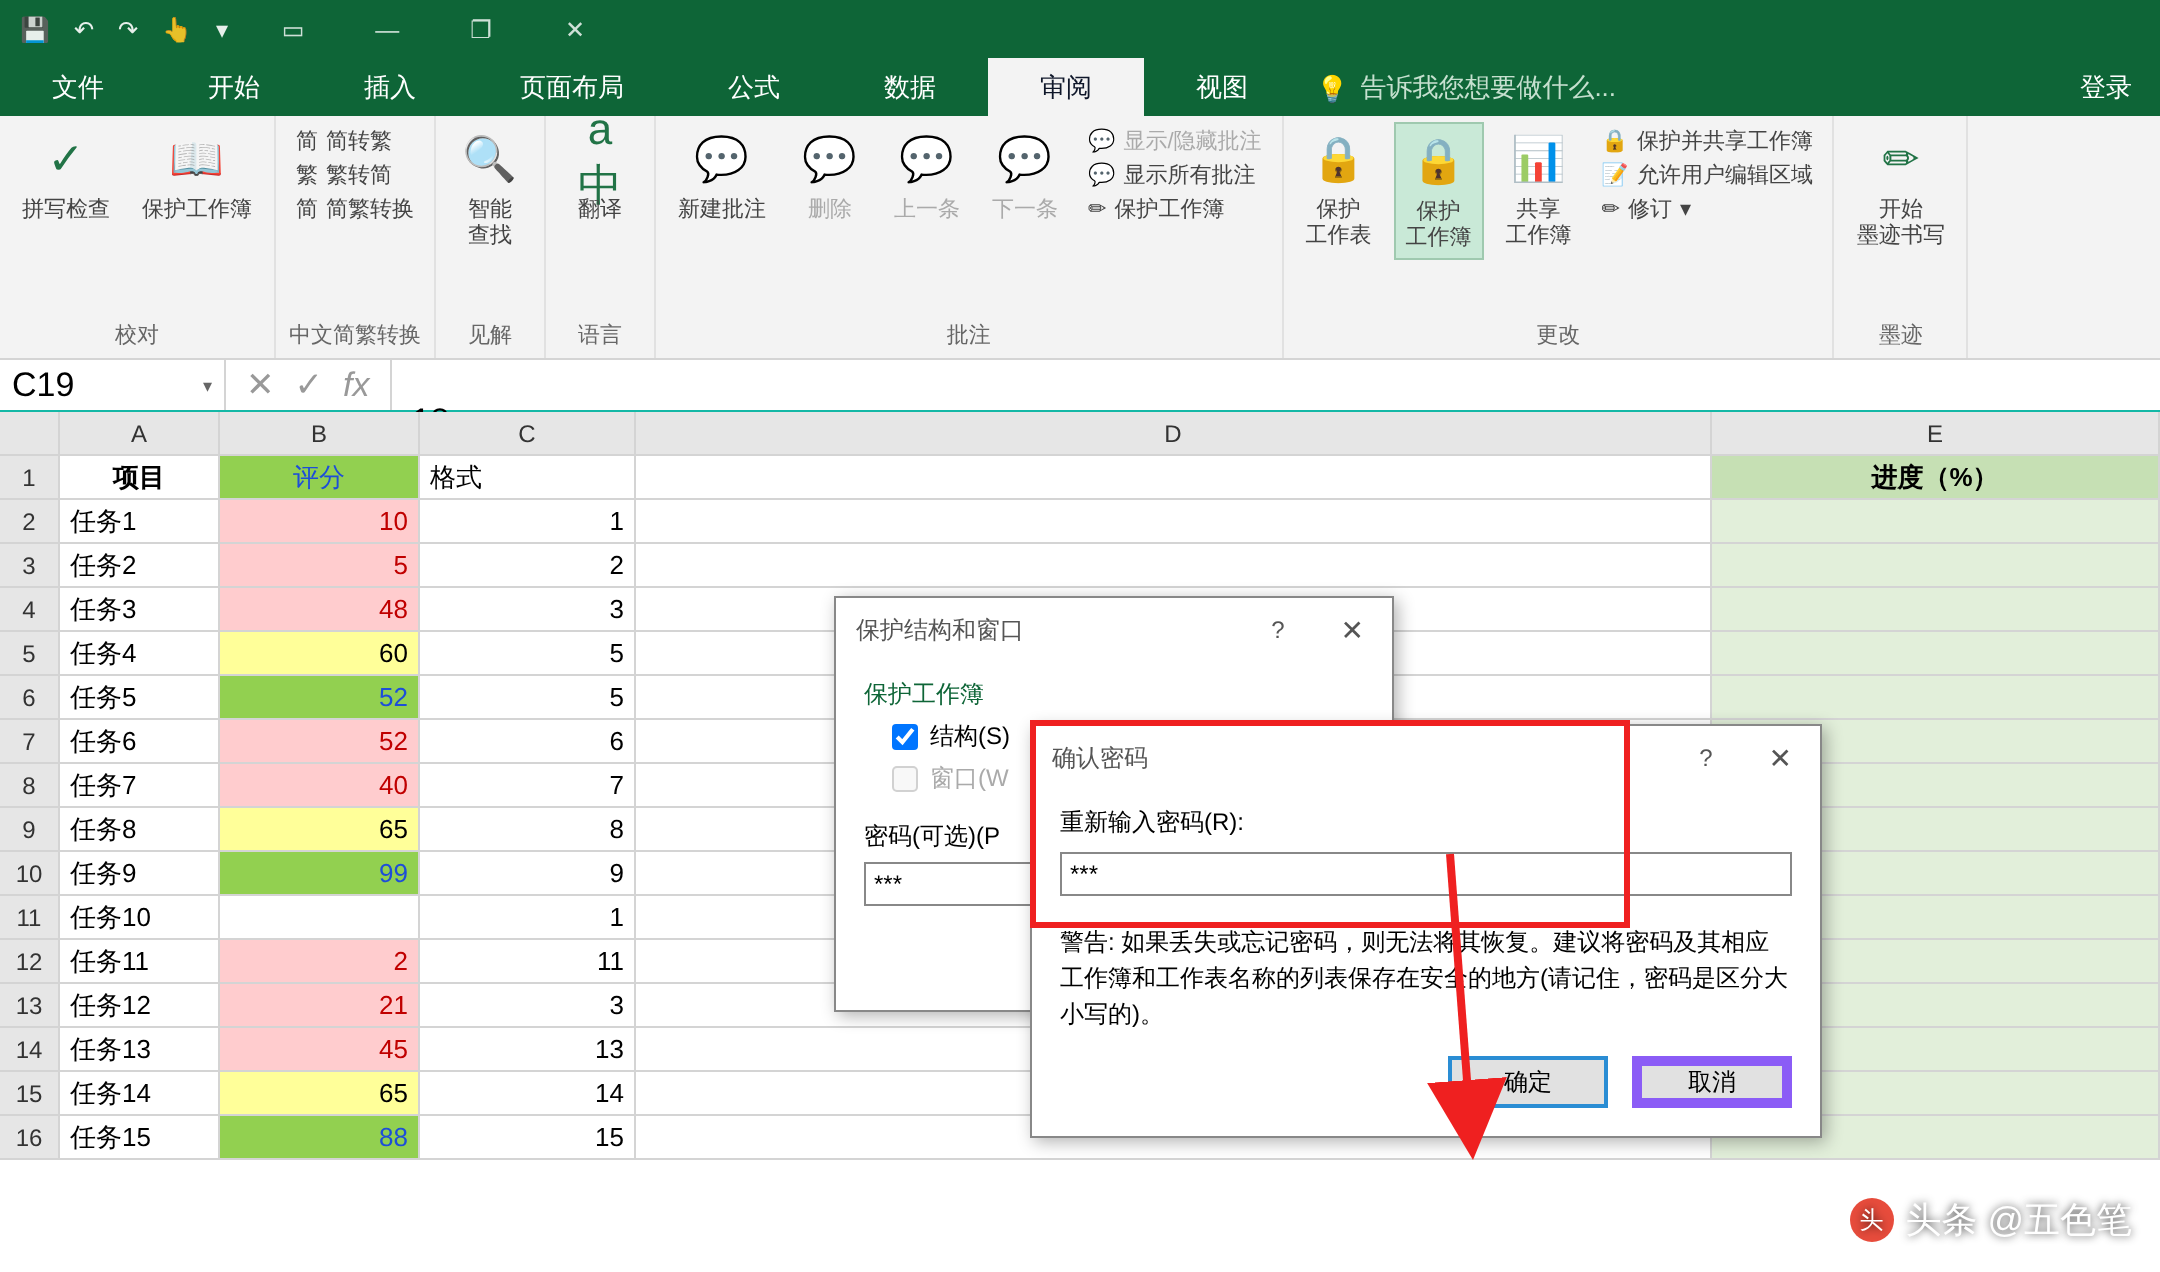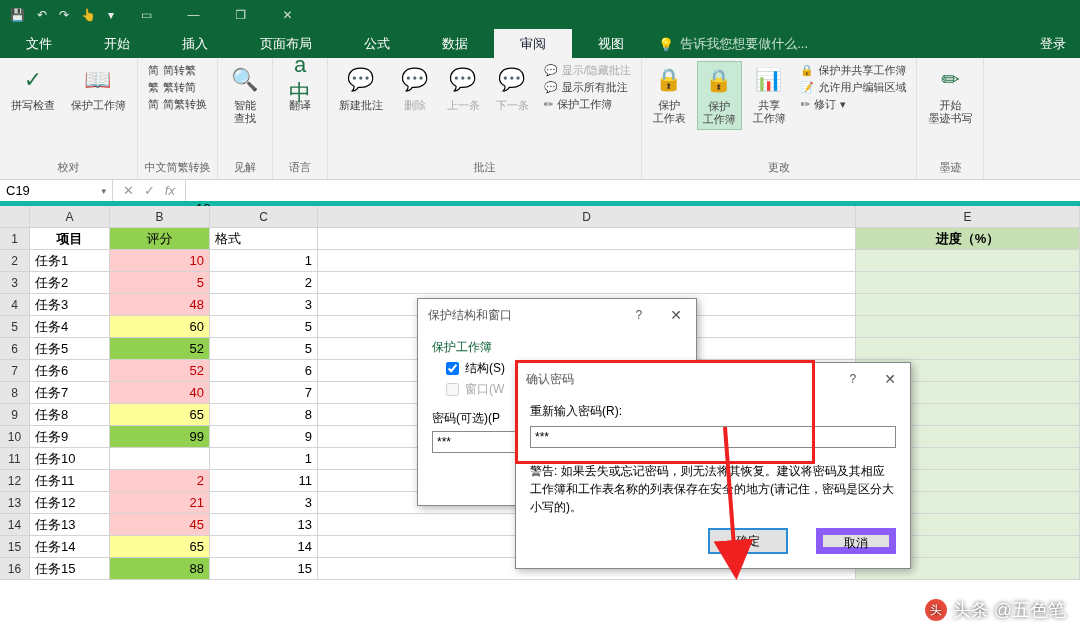--- a/index.html
+++ b/index.html
@@ -26,53 +26,53 @@
 .ribbon-group .items { flex: 1; display: flex; align-items: flex-start; gap: 6px; }
 .ribbon-group .label { text-align: center; font-size: 11px; color: #666; padding: 2px 0 4px; }
 .rbtn { display: flex; flex-direction: column; align-items: center; gap: 3px; padding: 3px 5px; text-align: center; min-width: 42px; }
 .rbtn.active { background: #c9e9d7; border: 1px solid #9fc9af; }
 .rbtn .icon { width: 32px; height: 32px; display: flex; align-items: center; justify-content: center; font-size: 22px; color: #217346; }
 .rbtn .txt { font-size: 11px; line-height: 13px; }
 .mini-list { display: flex; flex-direction: column; gap: 2px; font-size: 11px; padding: 2px 4px; }
 .mini-list div { display: flex; align-items: center; gap: 4px; }
 
 
-.formula-bar { height: 26px; border-bottom: 5px solid #14b8a6; display: flex; align-items: center; font-size: 13px; }
+.formula-bar { height: 26px; border-bottom: 1px solid #14b8a6; display: flex; align-items: center; font-size: 17px; }
 .name-box { width: 113px; border-right: 1px solid #d4d4d4; padding: 0 6px; height: 100%; display: flex; align-items: center; justify-content: space-between; }
 .name-box::after { content: "▾"; color: #666; font-size: 9px; }
 .fx-btns { display: flex; gap: 10px; padding: 0 10px; border-right: 1px solid #d4d4d4; height: 100%; align-items: center; color: #999; }
 .fx-input { padding: 0 10px; margin-top: 36px; }
 
 
 .grid { display: grid; grid-template-columns: 30px 80px 100px 108px 538px 224px; font-size: 13px; }
 .grid .cell { border-right: 1px solid #d4d4d4; border-bottom: 1px solid #d4d4d4; padding: 2px 5px; height: 22px; display: flex; align-items: center; background: #fff; overflow: hidden; white-space: nowrap; }
 .grid .hdr { background: #e6e6e6; justify-content: center; color: #333; font-size: 12px; }
 .grid .rowhdr { background: #e6e6e6; justify-content: center; color: #333; font-size: 12px; }
 .grid .right { justify-content: flex-end; }
 .grid .center { justify-content: center; }
 .bold { font-weight: bold; }
-.bg-green { background: #92d050 !important; color: #000000; }
+.bg-green { background: #92d050 !important; color: #1d4ed8; }
 .bg-yellow { background: #ffff99 !important; }
 .bg-pink { background: #ffccce !important; }
 .fg-red { color: #c00000; }
 .bg-header-green { background: #c6e0b4 !important; }
 .bg-lightgreen { background: #e2efda !important; }
 
 
 .dialog { position: absolute; background: #fff; border: 1px solid #888; box-shadow: 2px 2px 8px rgba(0,0,0,0.3); font-size: 12px; }
 .dialog .dlg-title { height: 32px; display: flex; align-items: center; padding: 0 10px; color: #555; }
 .dialog .dlg-title .close { margin-left: auto; font-size: 14px; padding: 0 4px; }
 .dialog .dlg-title .help { margin-left: auto; padding: 0 8px; }
 .dialog .body { padding: 8px 14px 14px; }
 .dialog .grp-label { color: #0e6537; margin-bottom: 0; }
 .dialog .checkline { display: flex; align-items: center; gap: 6px; margin: 4px 0 4px 14px; }
 .dialog .checkline input[type="checkbox"] { width: 13px; height: 13px; }
 .dialog .field input[type="password"], .dialog .field input[type="text"] { width: 100%; border: 1px solid #888; padding: 3px 4px; font-size: 12px; }
-.dialog .btnrow { display: flex; gap: 28px; justify-content: flex-end; margin-top: 12px; align-items: center; }
-.dialog button.dlg-btn { width: 80px; height: 26px; background: #e1e1e1; border: 7px solid #8b5cf6; font-size: 12px; }
+.dialog .btnrow { display: flex; gap: 12px; justify-content: flex-end; margin-top: 12px; align-items: center; }
+.dialog button.dlg-btn { width: 80px; height: 26px; background: #e1e1e1; border: 5px solid #8b5cf6; font-size: 12px; }
 .dialog button.dlg-btn.primary { border: 2px solid #2a8dd4; }
 
 .red-box { position: absolute; border: 3px solid #ef2020; pointer-events: none; }
 .arrow { position: absolute; pointer-events: none; }
 
 .watermark { position: absolute; right: 14px; bottom: 14px; font-size: 18px; color: #fff; text-shadow: 0 0 4px rgba(0,0,0,0.8); display: flex; align-items: center; gap: 6px; }
 .watermark .logo { width: 22px; height: 22px; border-radius: 50%; background: #e74c3c; color: #fff; display: flex; align-items: center; justify-content: center; font-size: 12px; }
 </style>
 </head>
 <body>

